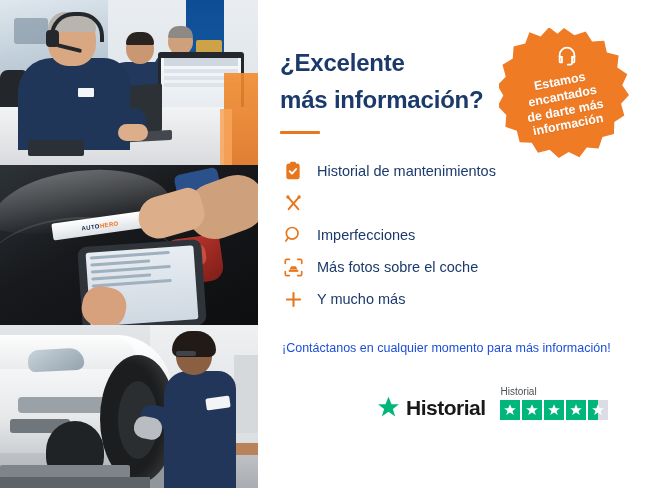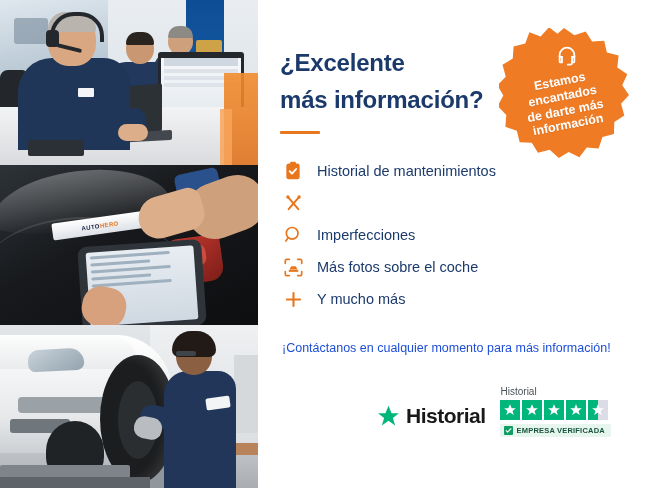--- a/index.html
+++ b/index.html
@@ -740,26 +740,18 @@
             <svg viewBox="0 0 24 24" width="14" height="14">
                 <path d="M12 2l2.9 7.1H22l-5.7 4.4 2.2 7.1L12 16.2l-6.5 4.4 2.2-7.1L2 9.1h7.1z" fill="#ffffff"></path>
               </svg>
           </span>
           <span class="tp-star-box half">
             <svg viewBox="0 0 24 24" width="14" height="14">
                 <path d="M12 2l2.9 7.1H22l-5.7 4.4 2.2 7.1L12 16.2l-6.5 4.4 2.2-7.1L2 9.1h7.1z" fill="#ffffff"></path>
               </svg>
           </span>
         </div>
-        <div class="tp-verified">
-          <span class="tp-verified-check">
-            <svg viewBox="0 0 12 12" width="7" height="7">
-                <path d="M2 6.2l2.4 2.6L10 3" fill="none" stroke="#e6f5ee" stroke-width="2" stroke-linecap="round" stroke-linejoin="round"></path>
-              </svg>
-          </span>
-          <span class="tp-verified-text">EMPRESA VERIFICADA</span>
-        </div>
       </div>
 
     </div>
 
   </div>
 </div>
 
 </body></html>

